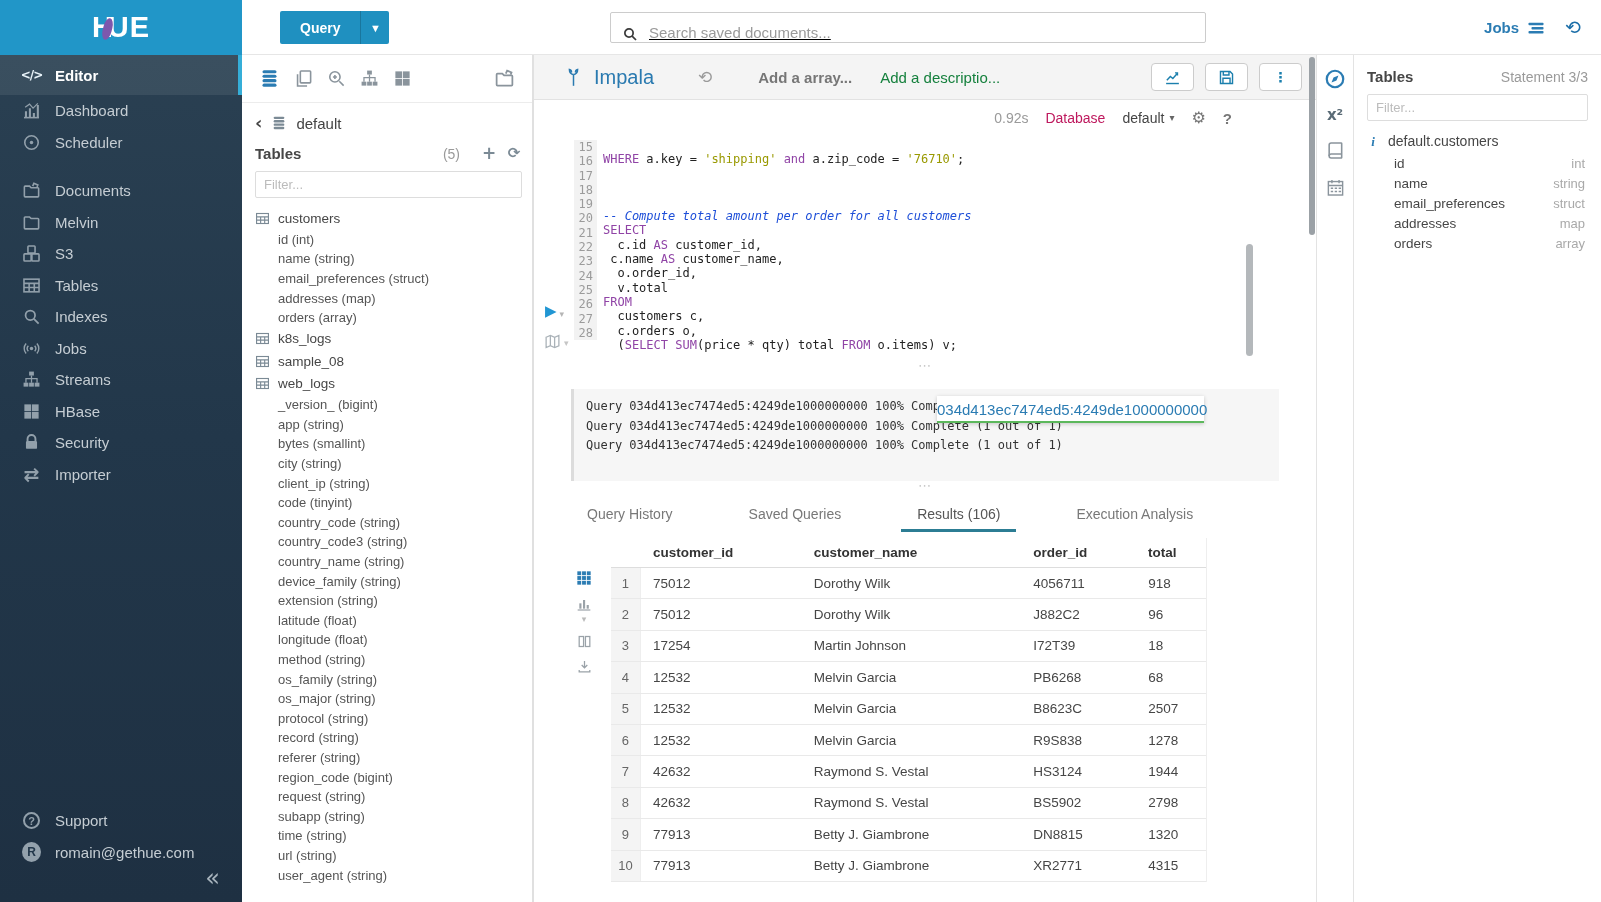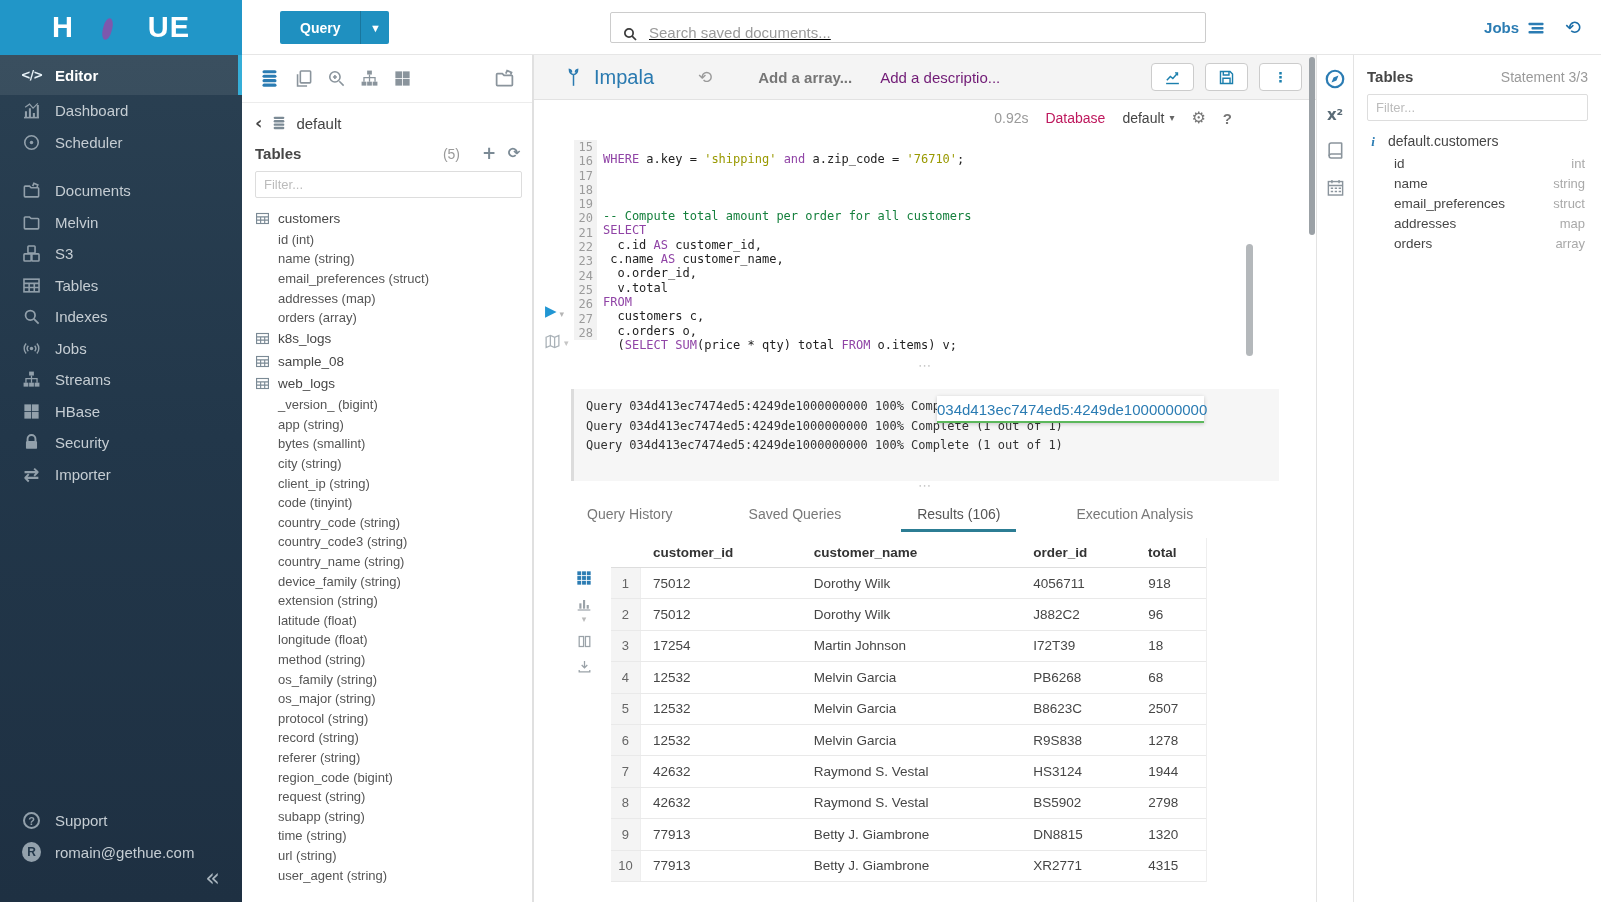--- a/index.html
+++ b/index.html
@@ -5,21 +5,21 @@
   html,body{margin:0;padding:0;width:1601px;height:902px;overflow:hidden;
     font-family:"Liberation Sans","DejaVu Sans",sans-serif;background:#fff;position:relative;}
   *{box-sizing:border-box;}
   .icon{display:inline-flex;align-items:center;justify-content:center;flex:none;}
   .icon svg{width:100%;height:100%;display:block;}
   .gl{font-family:"DejaVu Sans",sans-serif;line-height:1;}
 
   
   .topbar{position:absolute;top:0;left:0;width:1601px;height:55px;background:#fff;border-bottom:1px solid #e6e6e6;z-index:5;}
   .logo-area{position:absolute;left:0;top:0;width:242px;height:55px;background:#2196c8;display:flex;align-items:center;justify-content:center;}
-  .logo{color:#fff;font-weight:700;font-size:29px;letter-spacing:1px;display:flex;align-items:center;gap:40px;}
+  .logo{color:#fff;font-weight:700;font-size:29px;letter-spacing:1px;display:flex;align-items:center;}
   .logo-swoosh{width:9px;height:22px;background:#7d58ad;border-radius:60% 60% 60% 60%/50%;margin:2px -4px 0 -11px;transform:rotate(14deg);}
   .query-group{position:absolute;left:280px;top:11px;height:33px;display:flex;}
   .query-btn{background:#1f90c0;color:#fff;border:none;font-size:14px;font-weight:700;padding:0 20px;border-radius:2px 0 0 2px;font-family:inherit;cursor:pointer;}
   .query-caret{background:#1f90c0;color:#fff;border:none;border-left:1px solid rgba(0,0,0,.18);width:29px;border-radius:0 2px 2px 0;font-size:11px;cursor:pointer;}
   .search-box{position:absolute;left:610px;top:12px;width:596px;height:31px;border:1px solid #ccc;border-radius:2px;display:flex;align-items:flex-end;padding:0 11px;background:#fff;text-decoration:underline;}
   .search-box .icon{width:16px;height:16px;color:#3a3a3a;}
   .search-box input{border:none;outline:none;flex:1;font-size:15px;color:#444;margin-left:9px;font-family:inherit;}
   .search-box input::placeholder{color:#9a9a9a;}
   .topbar-right{position:absolute;right:20px;top:0;height:55px;display:flex;align-items:center;gap:20px;}
   .jobs-link{display:flex;align-items:center;gap:8px;color:#2b7cb3;font-size:15px;font-weight:700;cursor:pointer;}
@@ -57,42 +57,42 @@
   .tree-table .icon{width:15px;height:15px;color:#7b8a95;}
   .tree-col{height:19.6px;padding-left:23px;display:flex;align-items:center;cursor:pointer;}
 
   
   .main{position:absolute;left:533px;top:55px;width:783px;bottom:0;background:#fff;border-left:1px solid #e0e0e0;overflow:hidden;}
   .main-header{height:45px;background:#f4f4f4;border-bottom:1px solid #e2e2e2;display:flex;align-items:center;padding:0 14px 0 29px;}
   .engine-icon{width:21px;height:21px;color:#2a7ab0;}
   .engine-title{font-size:20px;color:#2a7ab0;margin-left:10px;}
   .hdr-history{color:#9a9a9a;font-size:17px;margin-left:44px;cursor:pointer;}
   .hdr-name{margin-left:46px;font-size:15px;font-weight:700;color:#767676;cursor:text;}
-  .hdr-desc{margin-left:28px;font-size:15px;color:#701a75;cursor:text;}
+  .hdr-desc{margin-left:28px;font-size:15px;color:#15803d;cursor:text;}
   .hdr-btns{margin-left:auto;display:flex;gap:11px;}
   .hbtn{width:43px;height:28px;background:#fff;border:1px solid #ccc;border-radius:4px;color:#1b7fad;display:flex;align-items:center;justify-content:center;cursor:pointer;}
   .hbtn .icon{width:17px;height:17px;}
   .snippet-bar{height:36px;display:flex;align-items:center;justify-content:flex-end;padding-right:84px;gap:17px;font-size:14px;}
   .exec-time{color:#9a9a9a;}
   .db-label{color:#be185d;}
   .db-dd{color:#444;display:flex;align-items:center;gap:5px;cursor:pointer;}
   .db-dd .gl{font-size:10px;color:#666;}
   .sb-gear{color:#777;font-size:16px;cursor:pointer;}
   .sb-q{color:#777;font-weight:700;font-size:15px;cursor:pointer;}
 
   .editor{position:relative;height:225px;}
   .play{position:absolute;left:11px;top:168px;color:#2196d3;font-size:15px;cursor:pointer;display:flex;align-items:flex-end;gap:3px;}
   .play .caret{font-size:9px;color:#b5b5b5;}
   .map-btn{position:absolute;left:10px;top:197px;color:#aab2b8;width:17px;height:17px;cursor:pointer;}
   .map-caret{position:absolute;left:30px;top:203px;font-size:9px;color:#c5c5c5;}
   .gutter{position:absolute;left:40px;top:4px;width:23px;background:#f2f2f2;font:12px/14.3px "DejaVu Sans Mono","Liberation Mono",monospace;color:#9b9b9b;text-align:right;padding-right:4px;}
   .codepane{position:absolute;left:69px;top:16px;right:44px;font:12px/14.3px "DejaVu Sans Mono","Liberation Mono",monospace;color:#222;white-space:pre;cursor:text;}
   .codepane .k{color:#9044a6;}
   .codepane .s{color:#999900;}
-  .codepane .c{color:#15803d;}
+  .codepane .c{color:#1d4ed8;font-style:italic;}
   .editor-scroll{position:absolute;left:712px;top:108px;width:7px;height:112px;background:#b4b8bb;border-radius:4px;cursor:grab;}
 
   .dots{height:14px;text-align:center;color:#c9c9c9;font-size:13px;line-height:10px;letter-spacing:1px;cursor:row-resize;}
   .logpane{margin:14px 37px 0 37px;height:92px;background:#f6f6f6;border-left:3px solid #dcdcdc;padding:8px 12px;position:relative;font:12px/19.5px "DejaVu Sans Mono","Liberation Mono",monospace;color:#333;overflow:hidden;}
   .log-tooltip{position:absolute;left:363px;top:7px;width:267px;height:27px;background:#fff;border-bottom:2px solid #5cb85c;box-shadow:0 1px 4px rgba(0,0,0,.2);color:#2b7cb3;font-family:"Liberation Sans",sans-serif;font-size:15px;line-height:27px;text-align:center;white-space:nowrap;}
 
   .tabs{display:flex;padding-left:37px;margin-top:2px;}
   .tab{font-size:14px;color:#787878;padding:9px 16px 10px;margin-right:44px;cursor:pointer;}
   .tab.active{color:#565656;border-bottom:3px solid #2c7d94;padding-bottom:7px;}
 

